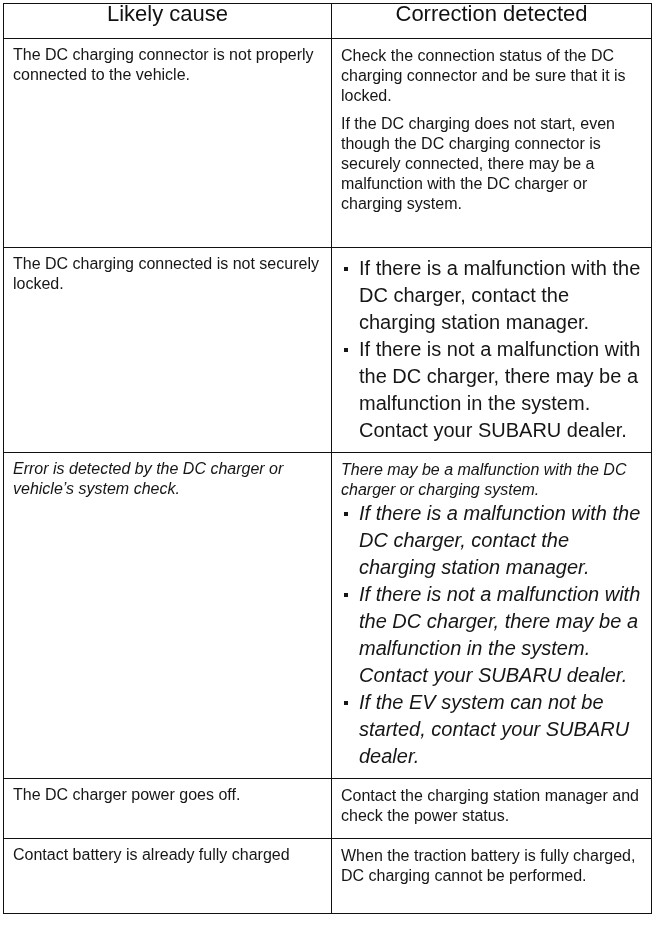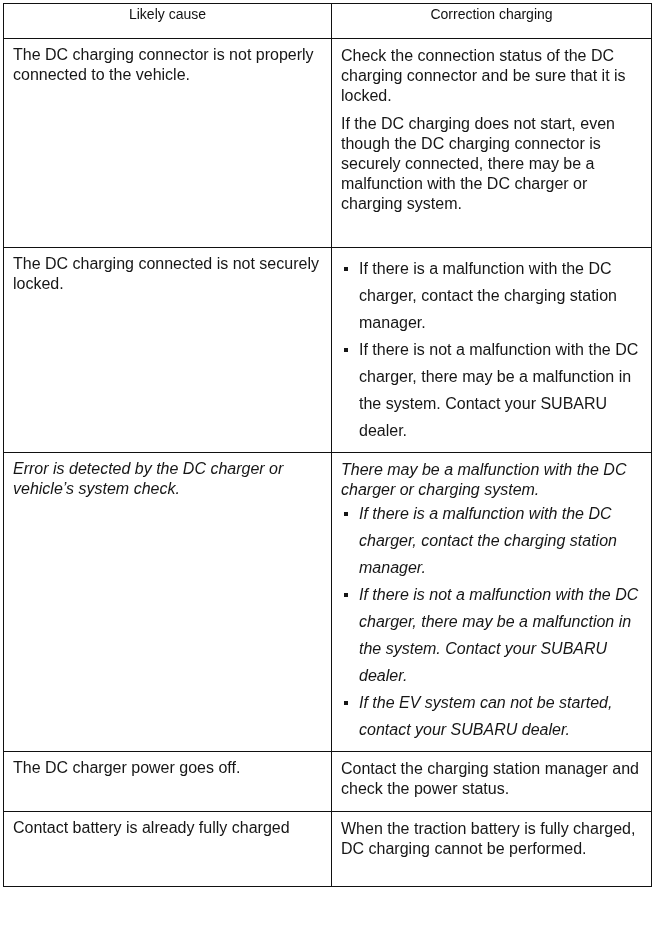--- a/index.html
+++ b/index.html
@@ -50,21 +50,21 @@
     background: #dcdcdc;
     background-image:
       repeating-linear-gradient(0deg, rgba(255,255,255,.55) 0 1px, rgba(0,0,0,0) 1px 2px),
       repeating-linear-gradient(90deg, rgba(0,0,0,.035) 0 1px, rgba(255,255,255,.25) 1px 2px);
     height: 35px;
     text-align: center;
     vertical-align: middle;
   }
   .hdr-text {
     display: block;
-    font-size: 14px;
+    font-size: 22px;
     line-height: 20px;
     color: #111111;
     text-align: center;
   }
 
   
   .cell-inner {
     padding: 7px 8px 8px 9px;
     font-size: 16px;
     line-height: 27px;
@@ -88,21 +88,21 @@
   ul.bullets {
     list-style: none;
     margin: 0;
     padding: 0;
   }
   .para + ul.bullets { margin-top: 0; }
 
   ul.bullets > li {
     position: relative;
     padding-left: 18px;
-    font-size: 16px;
+    font-size: 20px;
     line-height: 27px;
   }
   ul.bullets > li::before {
     content: "";
     position: absolute;
     left: 3px;
     top: 12px;
     width: 3.5px;
     height: 3.5px;
     background: #161616;
@@ -125,21 +125,21 @@
       <col class="col-cause">
       <col class="col-proc">
     </colgroup>
 
     <thead>
       <tr>
         <th>
           <span class="hdr-text">Likely cause</span>
         </th>
         <th>
-          <span class="hdr-text">Correction charging</span>
+          <span class="hdr-text">Correction detected</span>
         </th>
       </tr>
     </thead>
 
     <tbody>
 
       <tr class="r1">
         <td class="cause-cell">
           <div class="cell-inner">
             <p class="para">The DC charging connector is not properly connected to the vehicle.</p>

